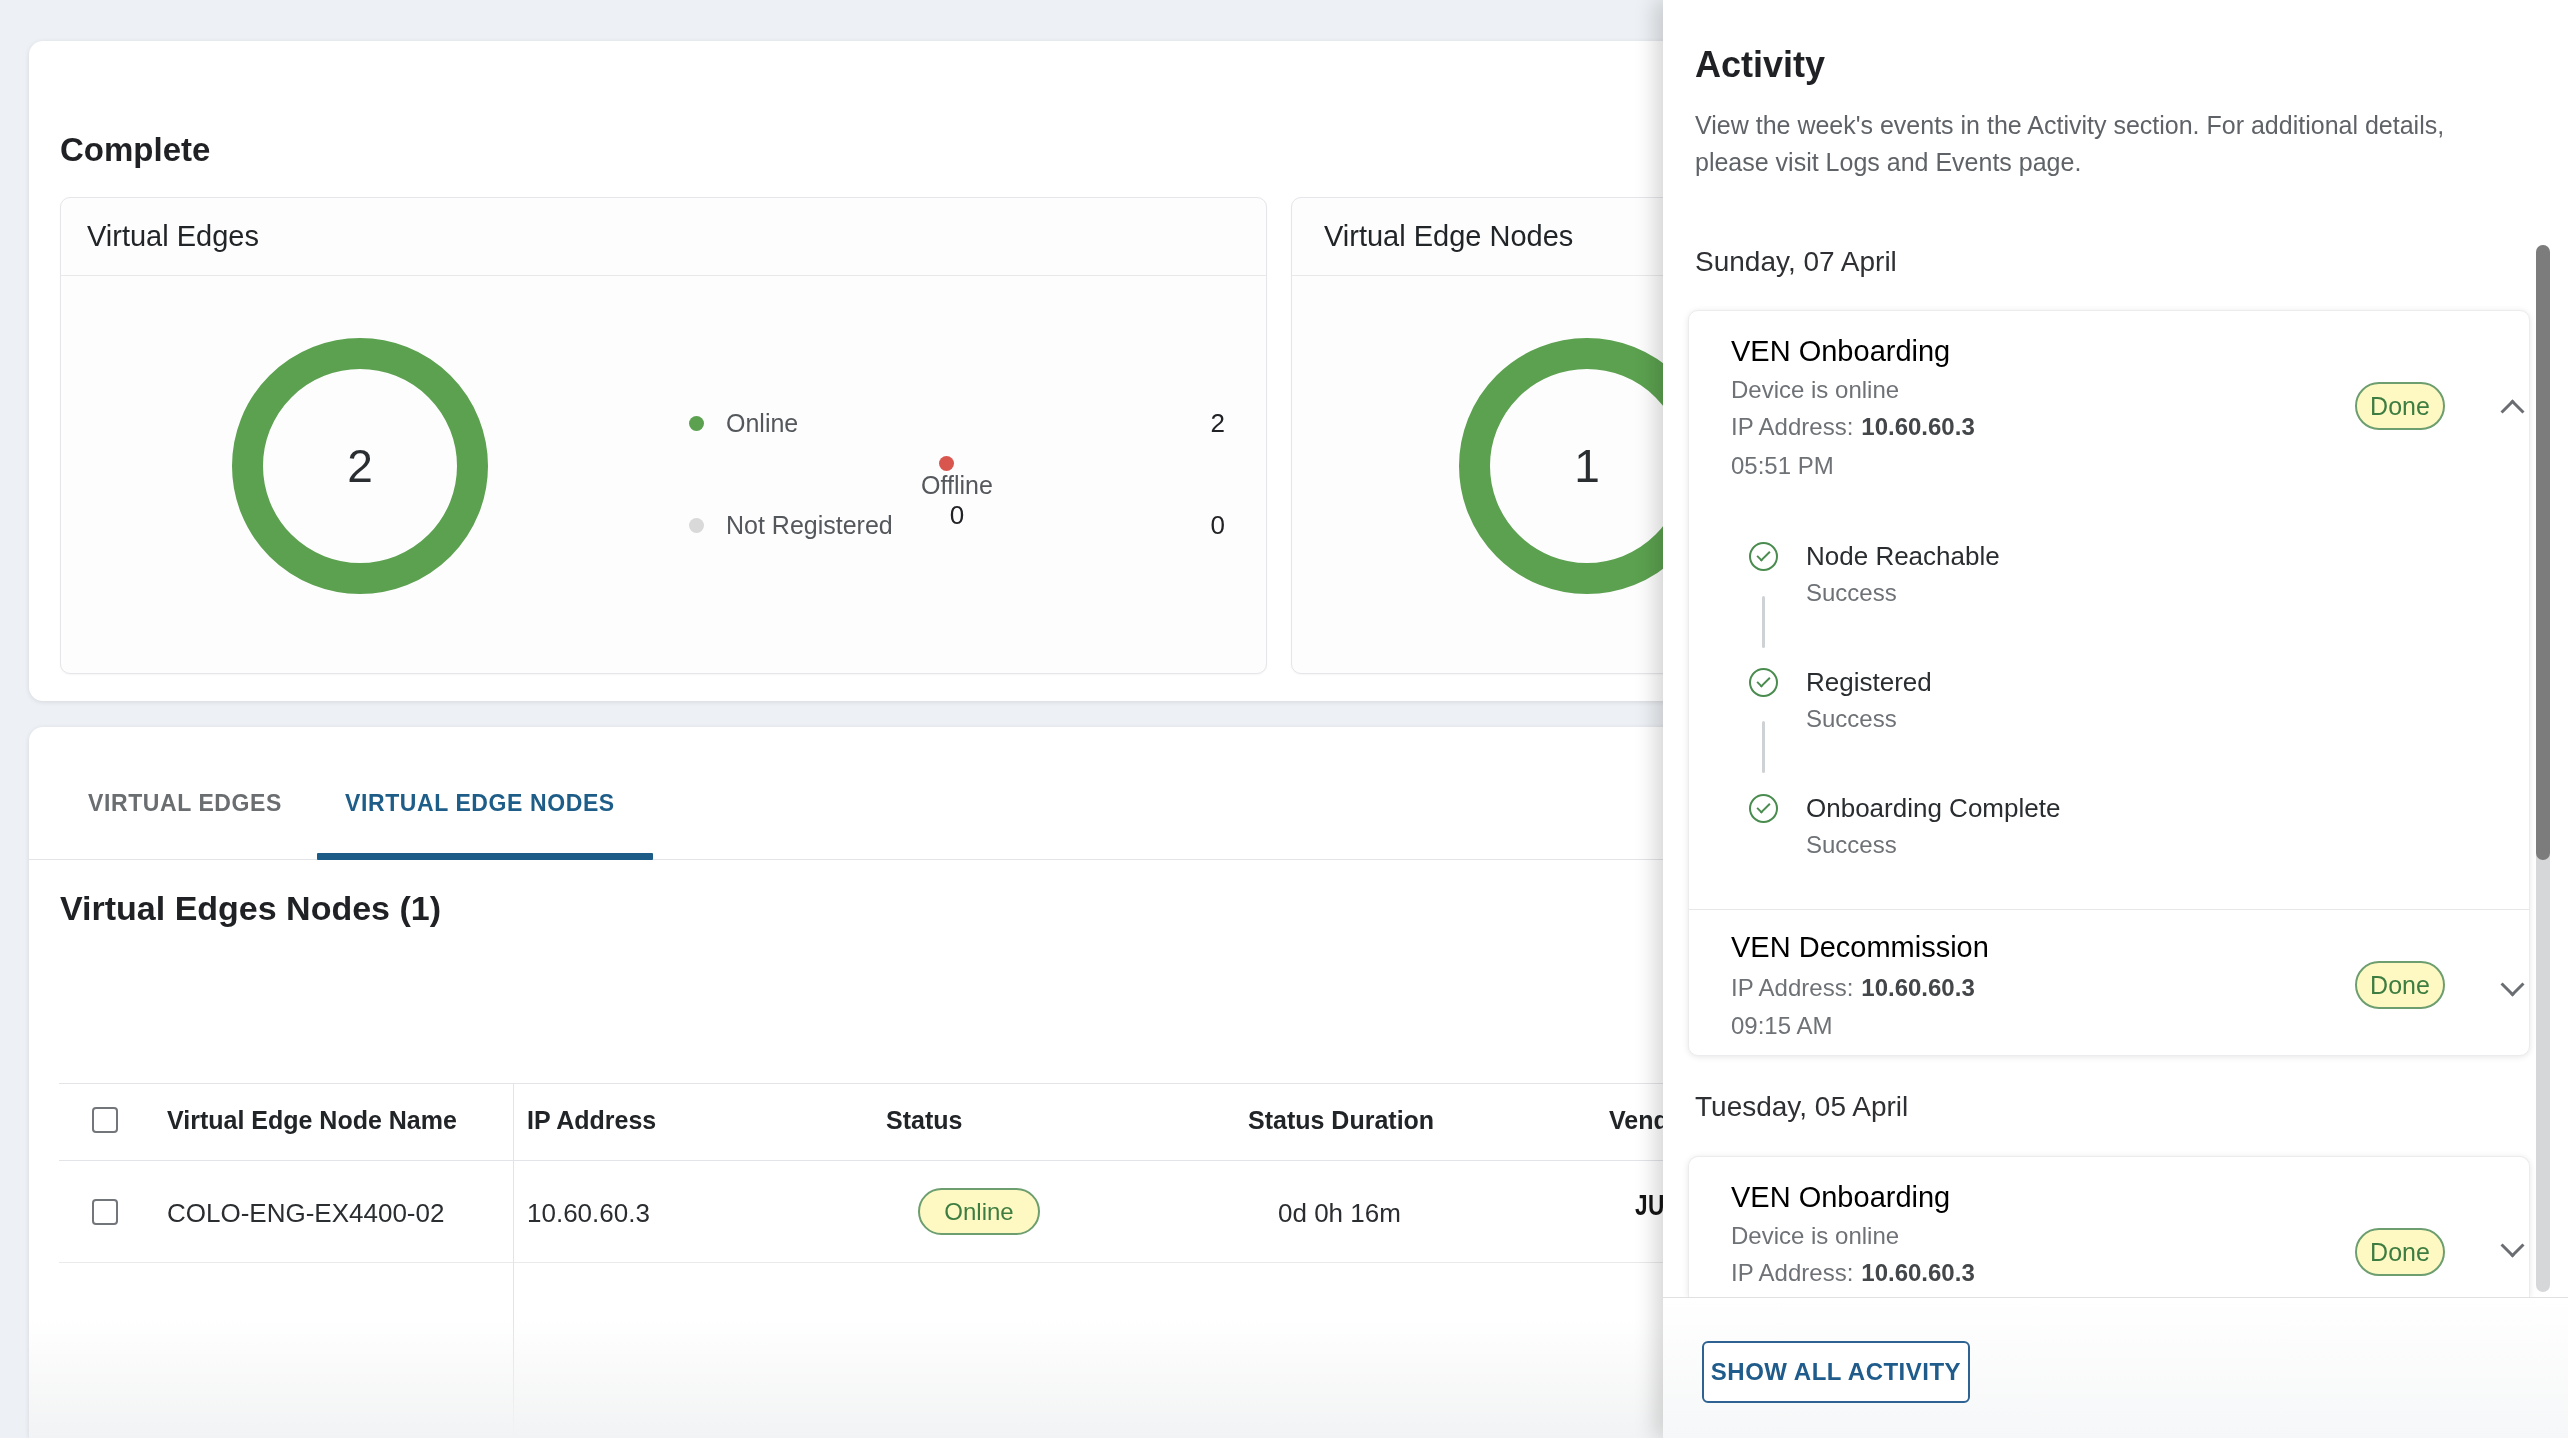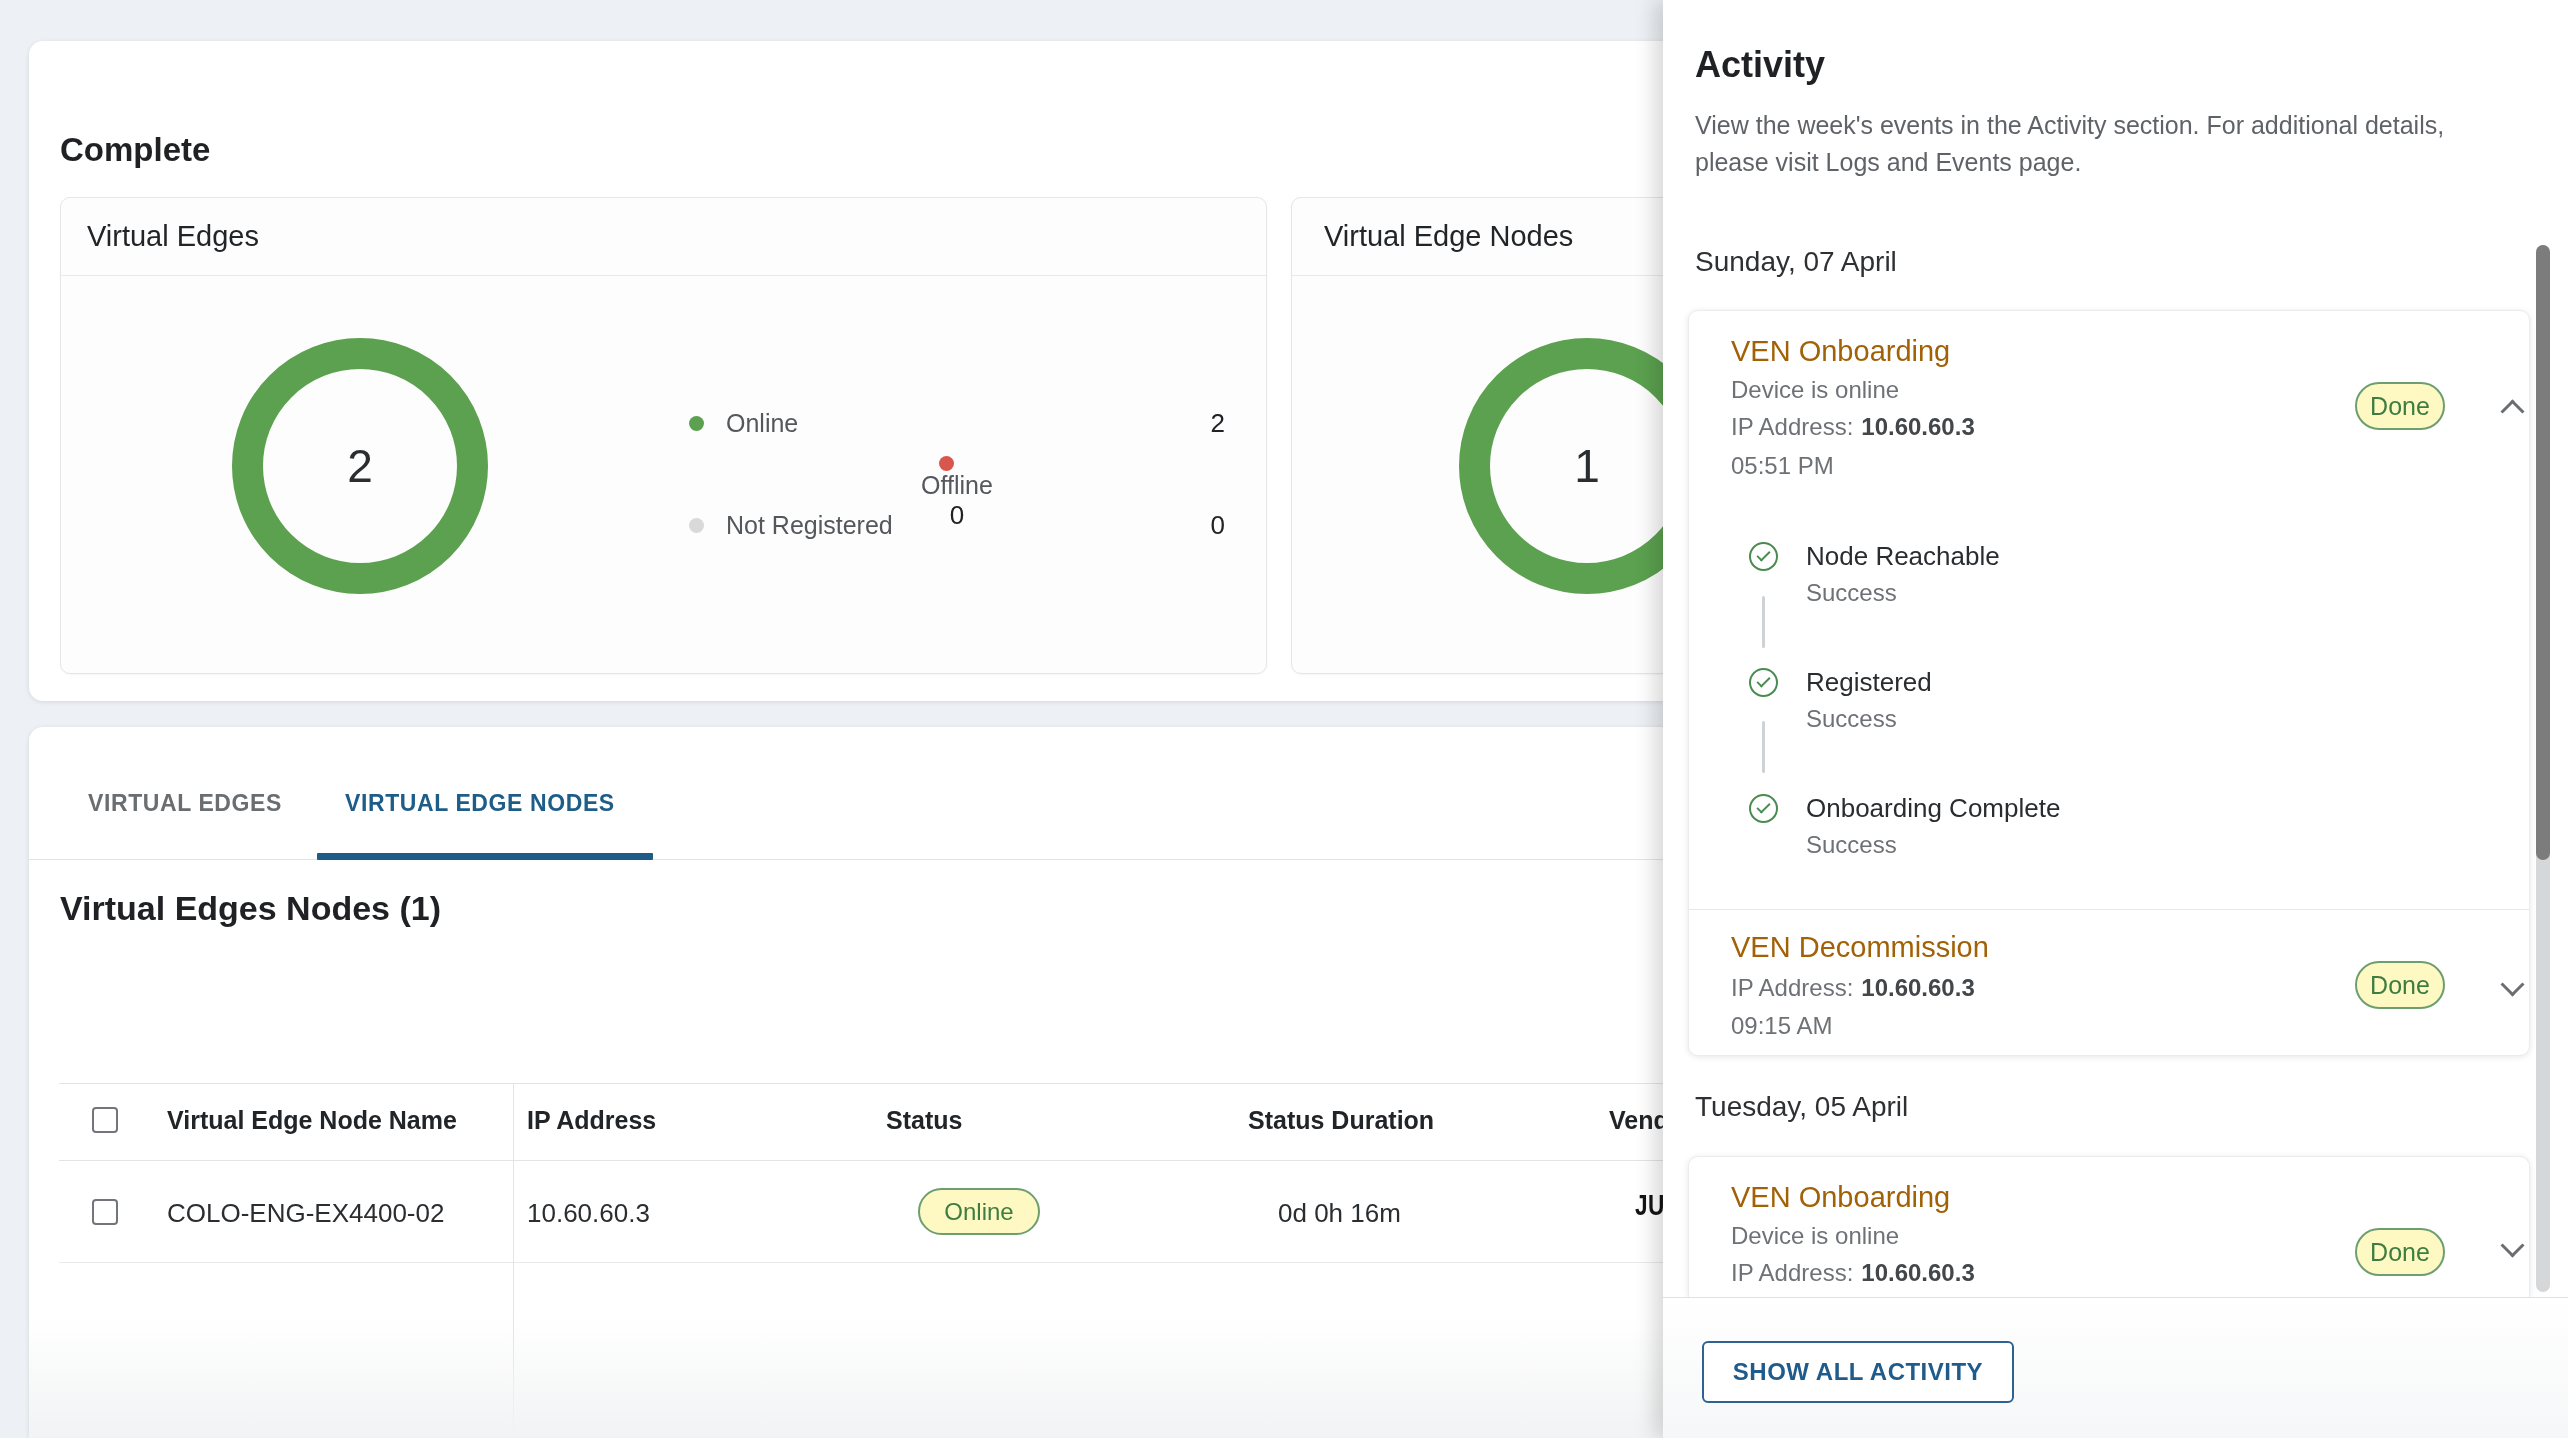--- a/index.html
+++ b/index.html
@@ -25,21 +25,21 @@
   .mag{position:absolute;width:24px;height:24px;border:3px solid #6d7176;border-radius:50%;box-sizing:border-box;}
   .mag::after{content:"";position:absolute;width:3px;height:11px;background:#6d7176;left:19px;top:17px;transform:rotate(-45deg);border-radius:2px;}
   .chev{position:absolute;width:17px;height:17px;border-right:3.5px solid #6a6e72;border-bottom:3.5px solid #6a6e72;box-sizing:border-box;cursor:pointer;}
   .chev.up{transform:rotate(-135deg);}
   .chev.down{transform:rotate(45deg);}
   .check-circle{position:absolute;width:29px;height:29px;border:2.5px solid #4a8c4f;border-radius:50%;box-sizing:border-box;}
   .check-circle::after{content:"";position:absolute;left:6px;top:7px;width:11px;height:5px;border-left:2.5px solid #4a8c4f;border-bottom:2.5px solid #4a8c4f;transform:rotate(-45deg);}
   .connector{position:absolute;width:3px;background:#cfd2d5;border-radius:2px;}
   .step-name{position:absolute;font-size:26px;color:#2a2d30;}
   .step-status{position:absolute;font-size:24px;color:#6e7276;}
-  .entry-title{position:absolute;font-size:29px;color:#a16207;}
+  .entry-title{position:absolute;font-size:29px;color:#000000;}
   .entry-sub{position:absolute;font-size:24px;color:#6e7276;}
   .ip-val{font-weight:600;color:#44474a;margin-left:8px;}
   .date-heading{position:absolute;font-size:28px;color:#2e3033;}
   .act-card{position:absolute;left:25px;width:842px;background:#ffffff;border:1px solid #ececee;border-radius:10px;box-shadow:0 1px 6px rgba(0,0,0,0.10);box-sizing:border-box;}
 </style>
 </head>
 <body>
 
 <div class="stage">
 
@@ -178,21 +178,21 @@
         <span>IP Address:</span><span class="ip-val">10.60.60.3</span>
       </div>
       <div class="pill" style="left:666px;top:71px;width:90px;height:48px;font-size:25px;">
         <span>Done</span>
       </div>
       <span class="chev down" style="left:815px;top:80px;"></span>
     </div>
 
     <div class="abs" style="left:0;top:1297px;width:905px;height:1px;background:#dfe1e3;"></div>
     <div class="abs" style="left:0;top:1298px;width:905px;height:140px;background:linear-gradient(#ffffff,#f6f7f8);">
-      <button style="position:absolute;left:39px;top:43px;width:312px;height:62px;background:#fff;border:2px solid #2d6292;border-radius:6px;color:#1f5c8b;font-size:24px;font-weight:600;letter-spacing:0.5px;font-family:inherit;cursor:pointer;">SHOW ALL ACTIVITY</button>
+      <button style="position:absolute;left:39px;top:43px;width:268px;height:62px;background:#fff;border:2px solid #2d6292;border-radius:6px;color:#1f5c8b;font-size:24px;font-weight:600;letter-spacing:0.5px;font-family:inherit;cursor:pointer;">SHOW ALL ACTIVITY</button>
     </div>
 
     <div class="abs" style="left:873px;top:245px;width:14px;height:1047px;background:#d6d7d9;border-radius:7px;">
       <div style="position:absolute;left:0;top:0;width:14px;height:615px;background:#7c7c7c;border-radius:7px;"></div>
     </div>
   </div>
 
 </div>
 
 </body></html>

